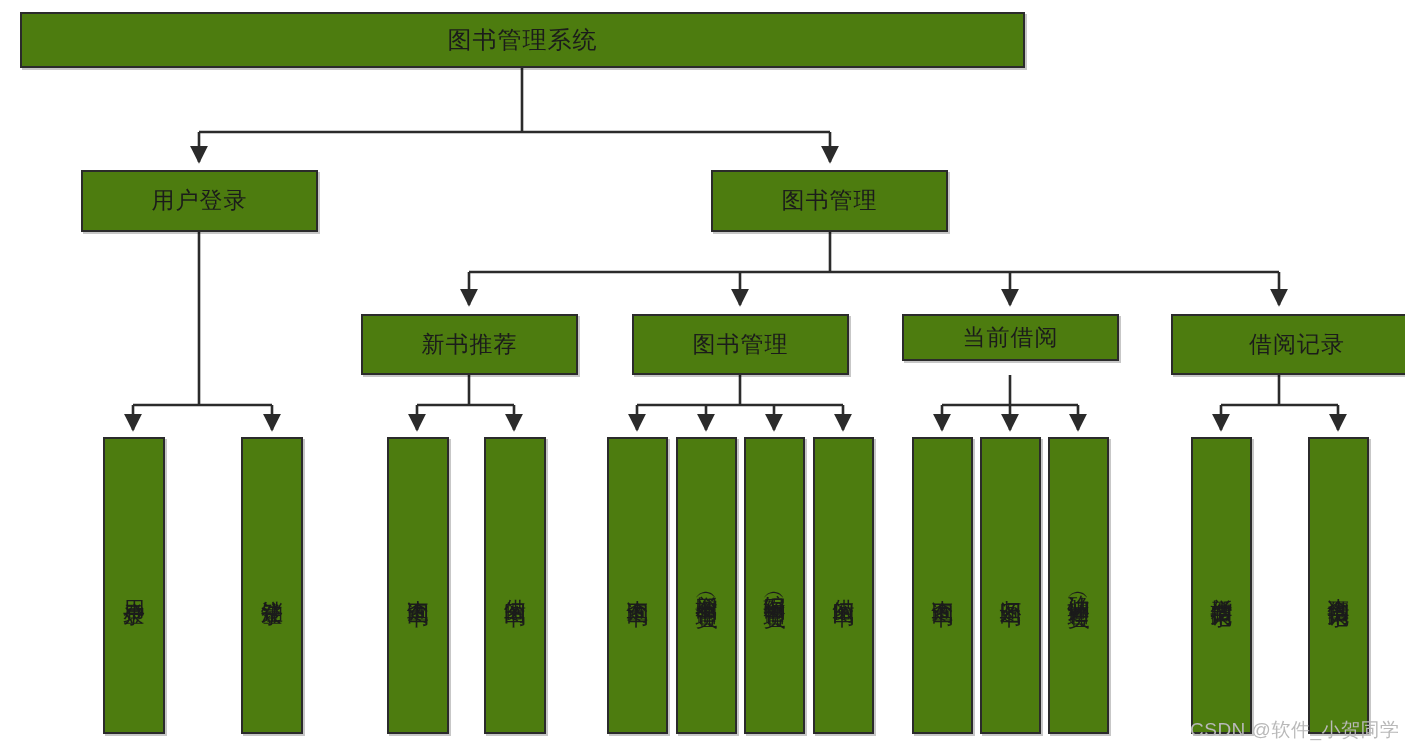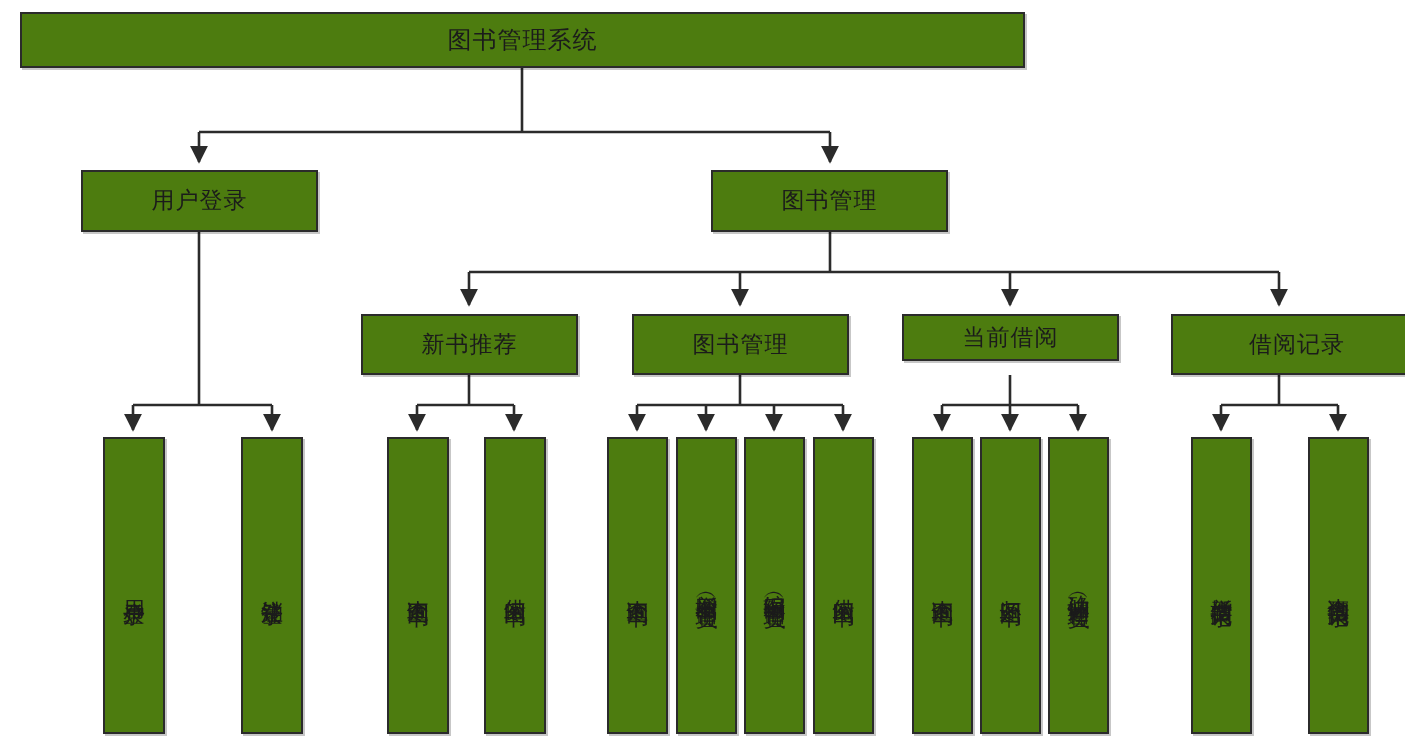--- a/index.html
+++ b/index.html
@@ -186,14 +186,15 @@
     <span class="label">确认归还（管理员）</span>
   </div>
 
   <div class="node vertical" style="left:1191px; top:437px; width:61px; height:297px;">
     <span class="label">新增借阅记录</span>
   </div>
   <div class="node vertical" style="left:1308px; top:437px; width:61px; height:297px;">
     <span class="label">查询借阅记录</span>
   </div>
 
+  <div class="watermark" style="left:1190px; top:717px;">CSDN @软件_小贺同学</div>
 
 </div>
 
 </body></html>

